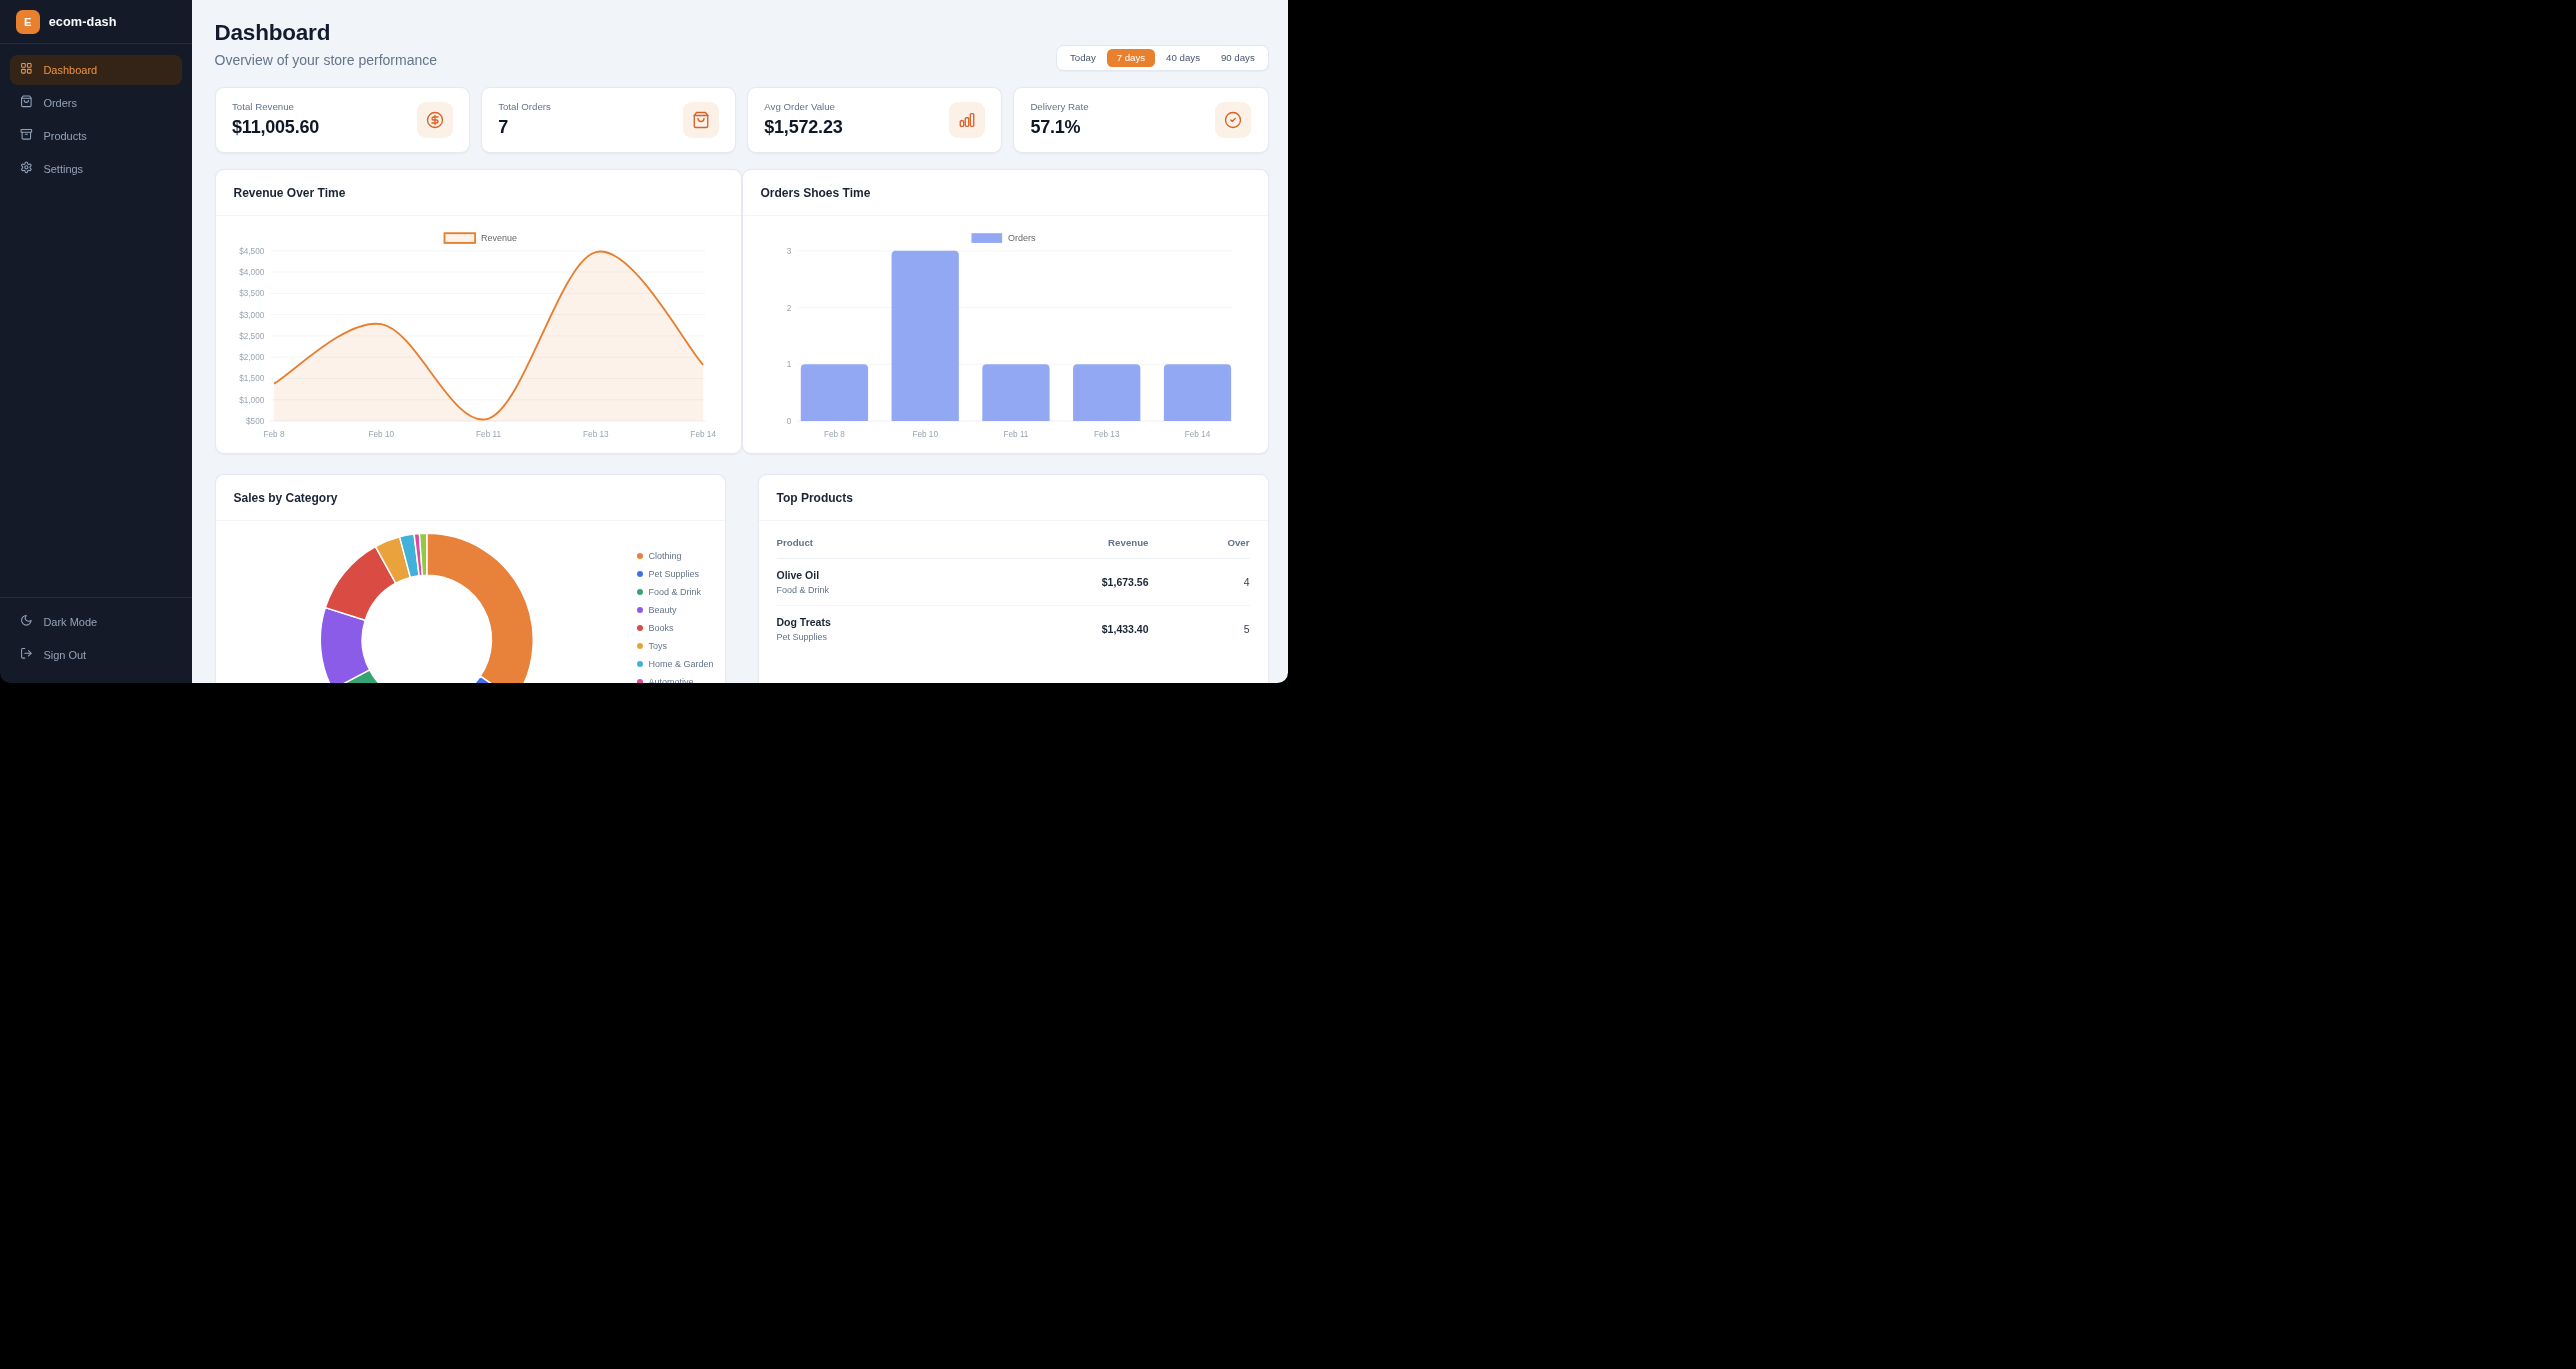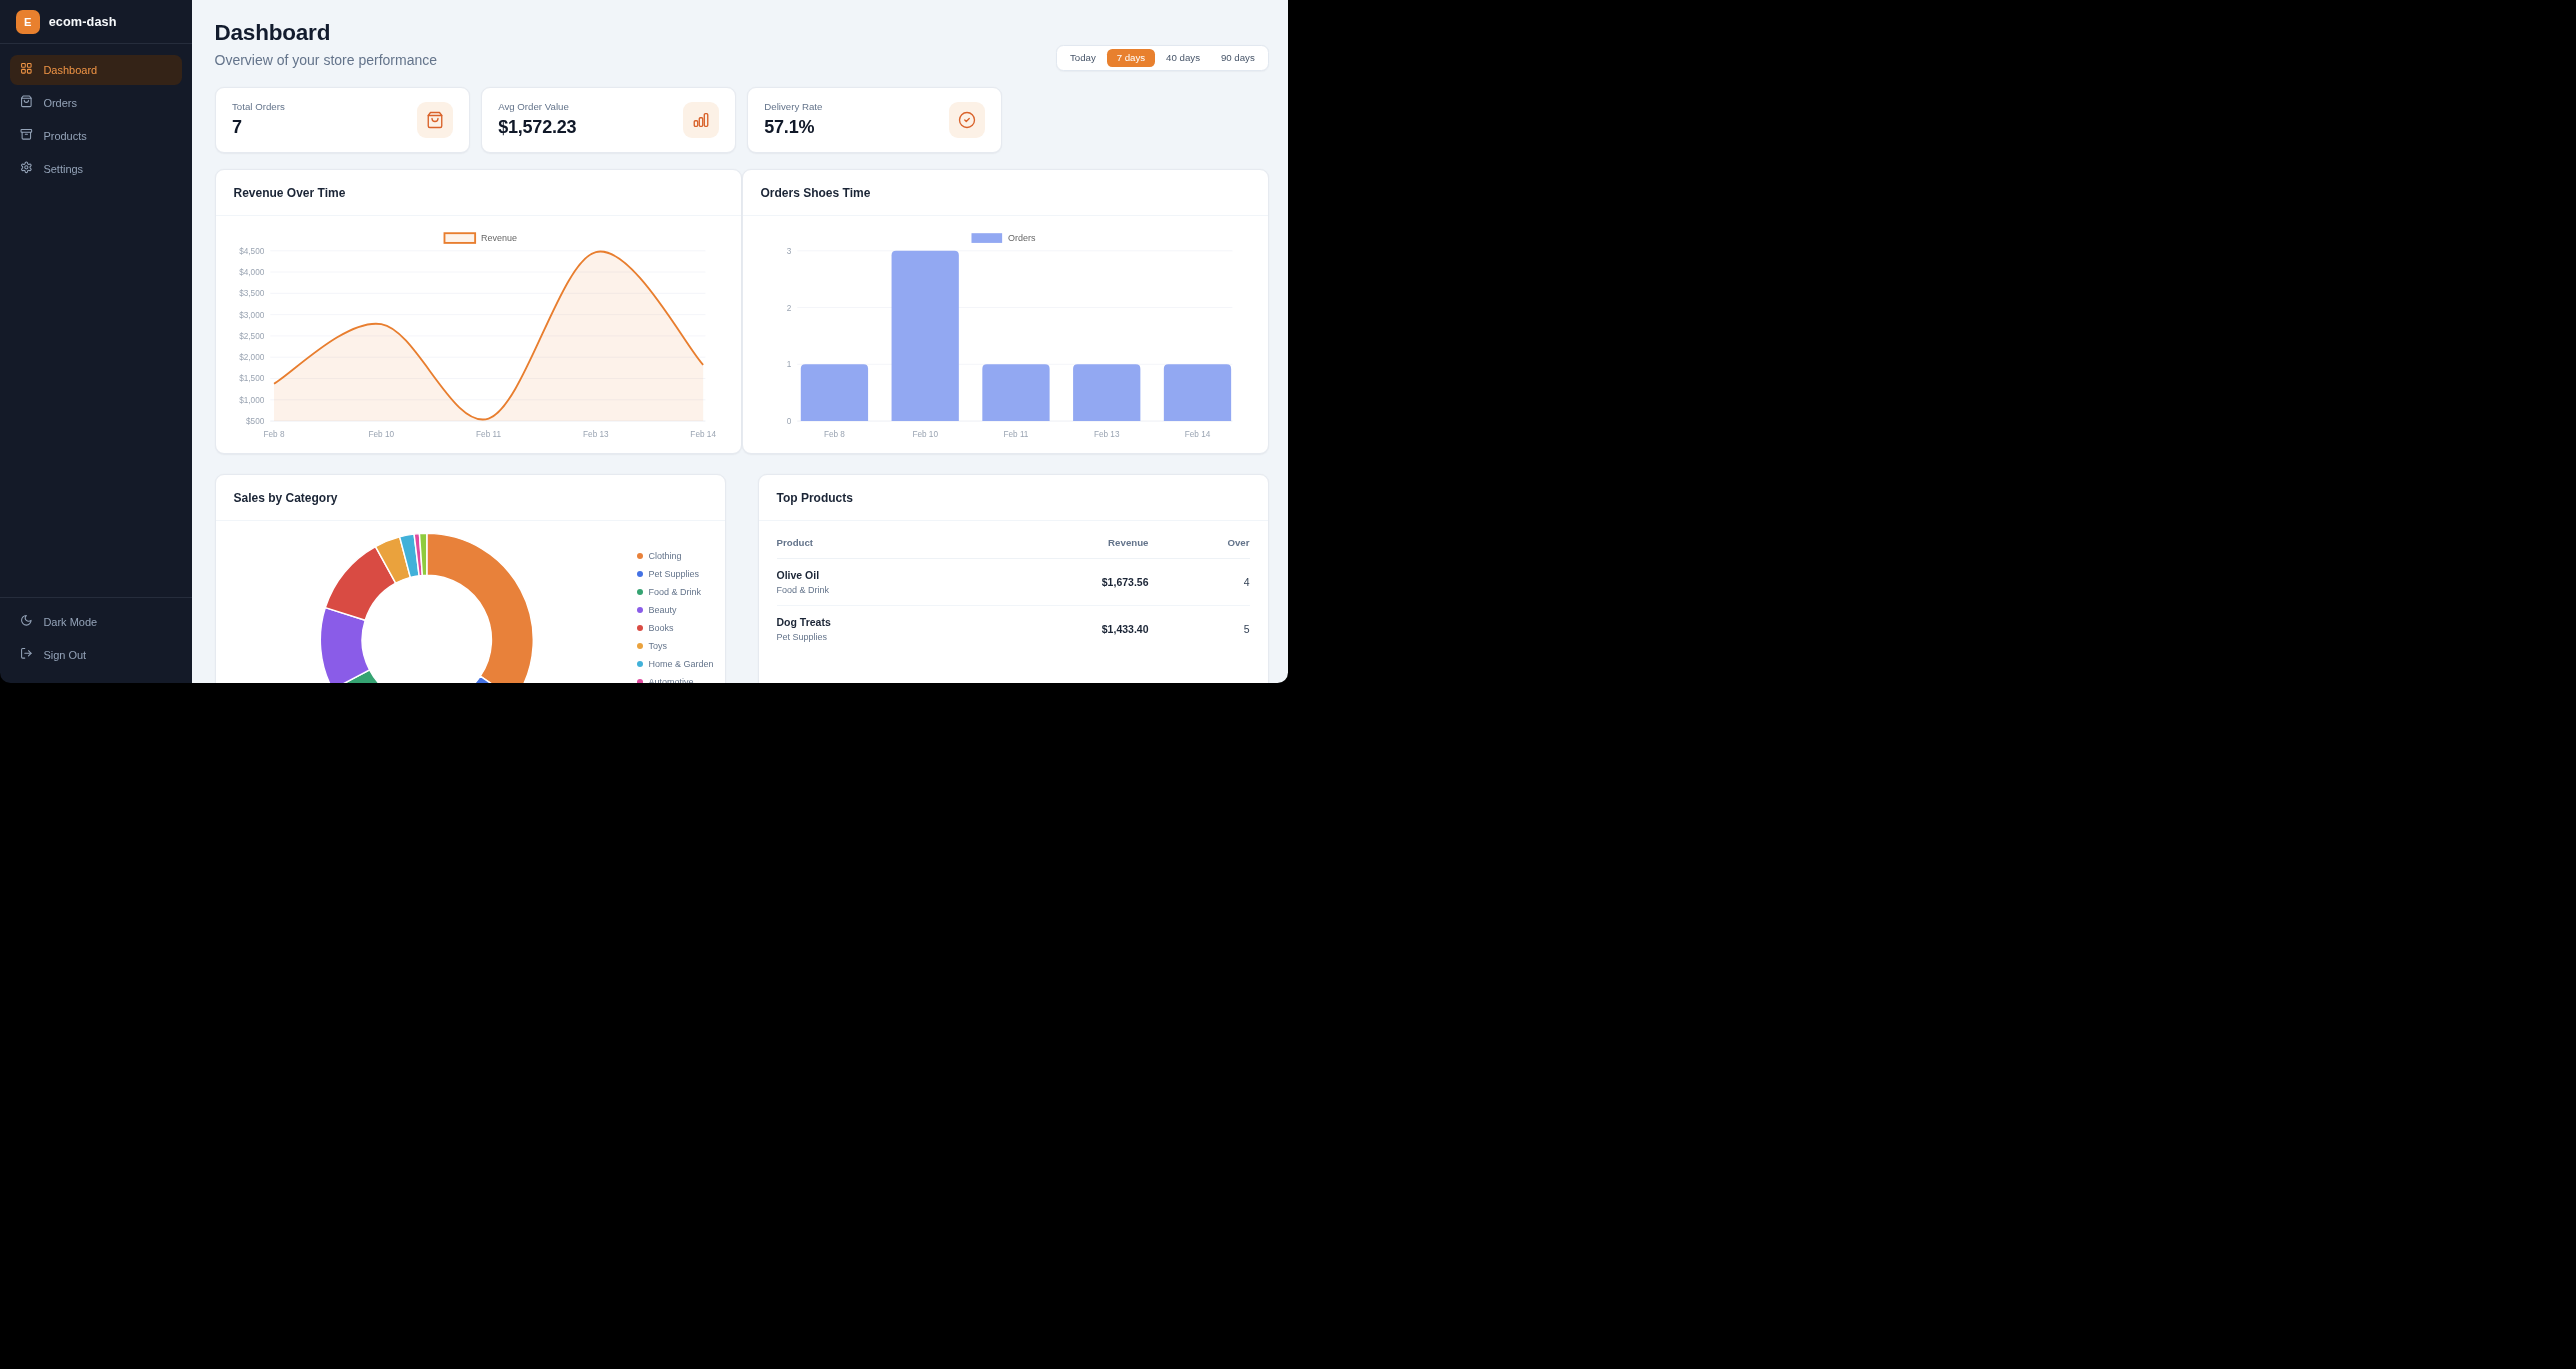--- a/index.html
+++ b/index.html
@@ -128,20 +128,33 @@
       </div>
       <div class="range-picker">
         <button class="range-btn">Today</button>
         <button class="range-btn active">7 days</button>
         <button class="range-btn">40 days</button>
         <button class="range-btn">90 days</button>
       </div>
     </div>
 
     <div class="kpi-row">
+      <div class="card kpi-card">
+        <div>
+          <div class="kpi-label">Total Revenue</div>
+          <div class="kpi-value">$11,005.60</div>
+        </div>
+        <div class="kpi-icon">
+            <svg viewBox="0 0 24 24" fill="none" stroke="currentColor" stroke-width="1.8" stroke-linecap="round" stroke-linejoin="round">
+              <circle cx="12" cy="12" r="10"></circle>
+              <path d="M16 8h-6a2 2 0 1 0 0 4h4a2 2 0 1 1 0 4H8"></path>
+              <path d="M12 18V6"></path>
+            </svg>
+          </div>
+      </div>
       <div class="card kpi-card">
         <div>
           <div class="kpi-label">Total Orders</div>
           <div class="kpi-value">7</div>
         </div>
         <div class="kpi-icon">
             <svg viewBox="0 0 24 24" fill="none" stroke="currentColor" stroke-width="1.8" stroke-linecap="round" stroke-linejoin="round">
               <path d="M6 2 3 6v14a2 2 0 0 0 2 2h14a2 2 0 0 0 2-2V6l-3-4Z"></path>
               <path d="M3 6h18"></path>
               <path d="M16 10a4 4 0 0 1-8 0"></path>

